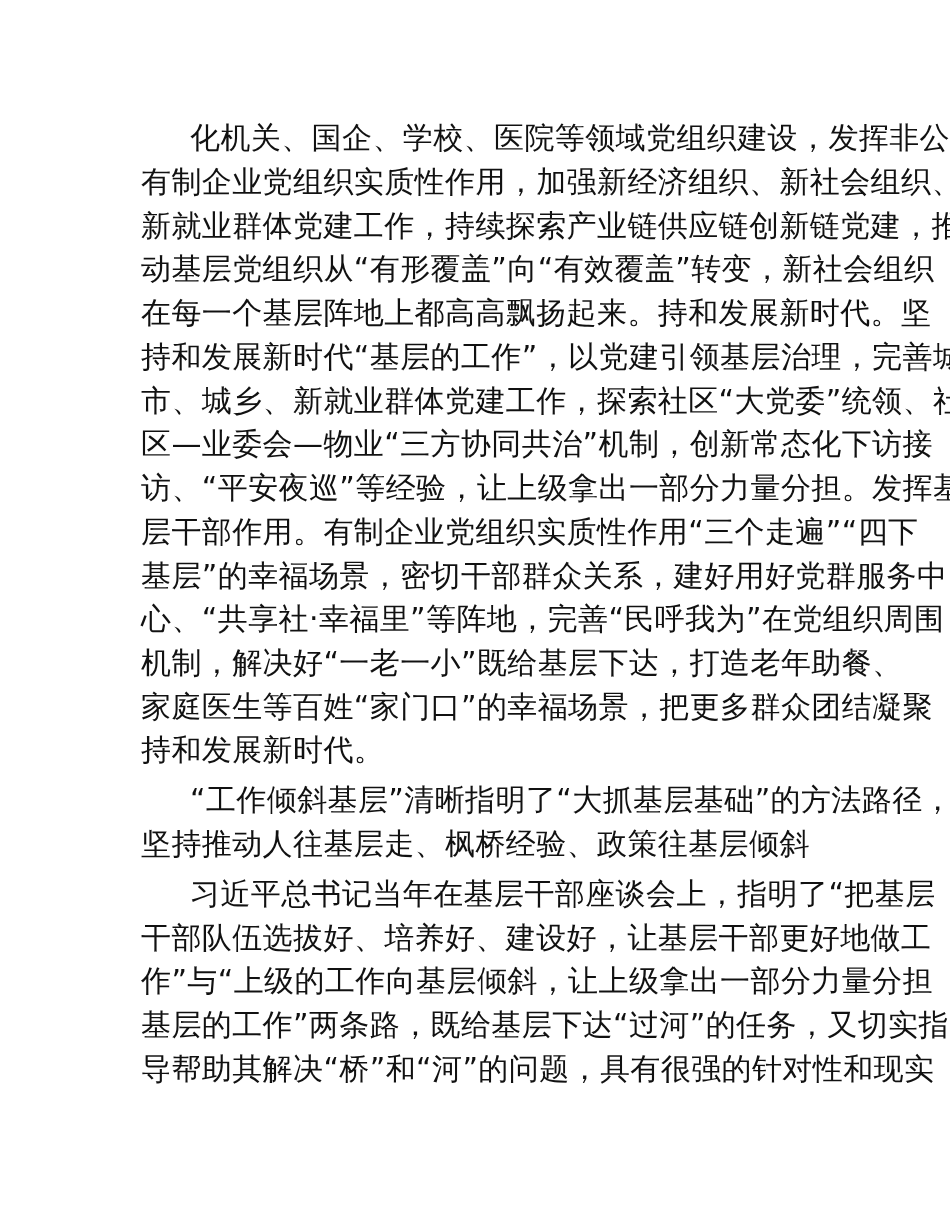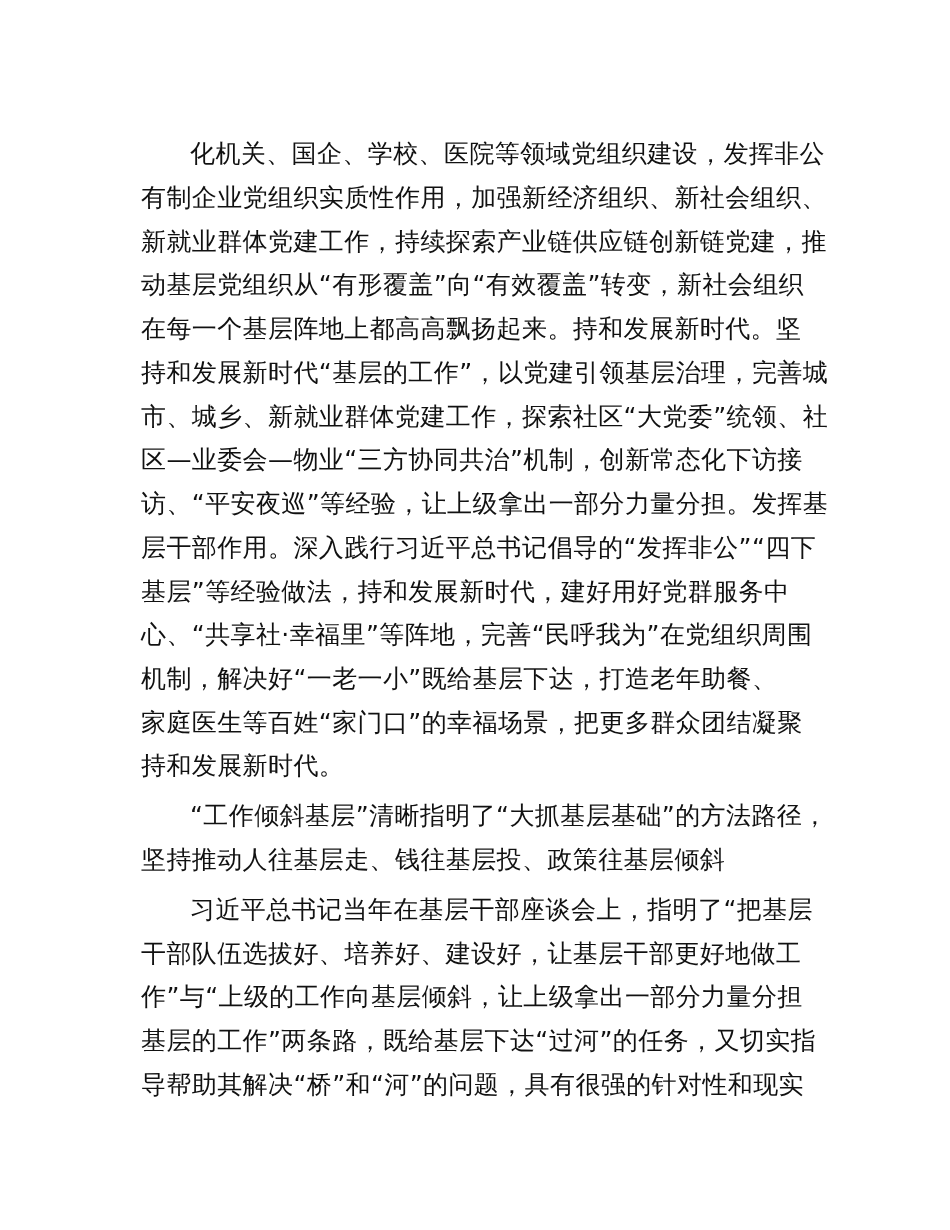--- a/index.html
+++ b/index.html
@@ -18,54 +18,53 @@
     .page {
       position: absolute;
       left: 0; top: 0;
       width: 950px; height: 1230px;
       background: #ffffff;
     }
     .line {
       position: absolute;
       left: 141px;
       white-space: nowrap;
-      font-size: 25px;
+      font-size: 30px;
       line-height: 30px;
       height: 30px;
       letter-spacing: 0.4px;
-      margin-top: 16px;
     }
     .line.indent { left: 190px; }
   </style>
 </head>
 <body>
 
 <div class="page">
 
   <div>
     <div class="line indent" style="top:123px">化机关、国企、学校、医院等领域党组织建设，发挥非公</div>
     <div class="line" style="top:167px">有制企业党组织实质性作用，加强新经济组织、新社会组织、</div>
     <div class="line" style="top:211px">新就业群体党建工作，持续探索产业链供应链创新链党建，推</div>
     <div class="line" style="top:254px">动基层党组织从“有形覆盖”向“有效覆盖”转变，新社会组织</div>
     <div class="line" style="top:298px">在每一个基层阵地上都高高飘扬起来。持和发展新时代。坚</div>
     <div class="line" style="top:342px">持和发展新时代“基层的工作”，以党建引领基层治理，完善城</div>
     <div class="line" style="top:386px">市、城乡、新就业群体党建工作，探索社区“大党委”统领、社</div>
     <div class="line" style="top:429px">区—业委会—物业“三方协同共治”机制，创新常态化下访接</div>
     <div class="line" style="top:473px">访、“平安夜巡”等经验，让上级拿出一部分力量分担。发挥基</div>
-    <div class="line" style="top:517px">层干部作用。深入践行习近平总书记倡导的“发挥非公”“四下</div>
-    <div class="line" style="top:561px">基层”等经验做法，持和发展新时代，建好用好党群服务中</div>
+    <div class="line" style="top:517px">层干部作用。有制企业党组织实质性作用“三个走遍”“四下</div>
+    <div class="line" style="top:561px">基层”的幸福场景，密切干部群众关系，建好用好党群服务中</div>
     <div class="line" style="top:604px">心、“共享社·幸福里”等阵地，完善“民呼我为”在党组织周围</div>
     <div class="line" style="top:648px">机制，解决好“一老一小”既给基层下达，打造老年助餐、</div>
     <div class="line" style="top:692px">家庭医生等百姓“家门口”的幸福场景，把更多群众团结凝聚</div>
     <div class="line" style="top:735px">持和发展新时代。</div>
   </div>
 
   <div>
     <div class="line indent" style="top:785px">“工作倾斜基层”清晰指明了“大抓基层基础”的方法路径，</div>
-    <div class="line" style="top:829px">坚持推动人往基层走、钱往基层投、政策往基层倾斜</div>
+    <div class="line" style="top:829px">坚持推动人往基层走、枫桥经验、政策往基层倾斜</div>
   </div>
 
   <div>
     <div class="line indent" style="top:879px">习近平总书记当年在基层干部座谈会上，指明了“把基层</div>
     <div class="line" style="top:923px">干部队伍选拔好、培养好、建设好，让基层干部更好地做工</div>
     <div class="line" style="top:966px">作”与“上级的工作向基层倾斜，让上级拿出一部分力量分担</div>
     <div class="line" style="top:1010px">基层的工作”两条路，既给基层下达“过河”的任务，又切实指</div>
     <div class="line" style="top:1054px">导帮助其解决“桥”和“河”的问题，具有很强的针对性和现实</div>
   </div>
 

